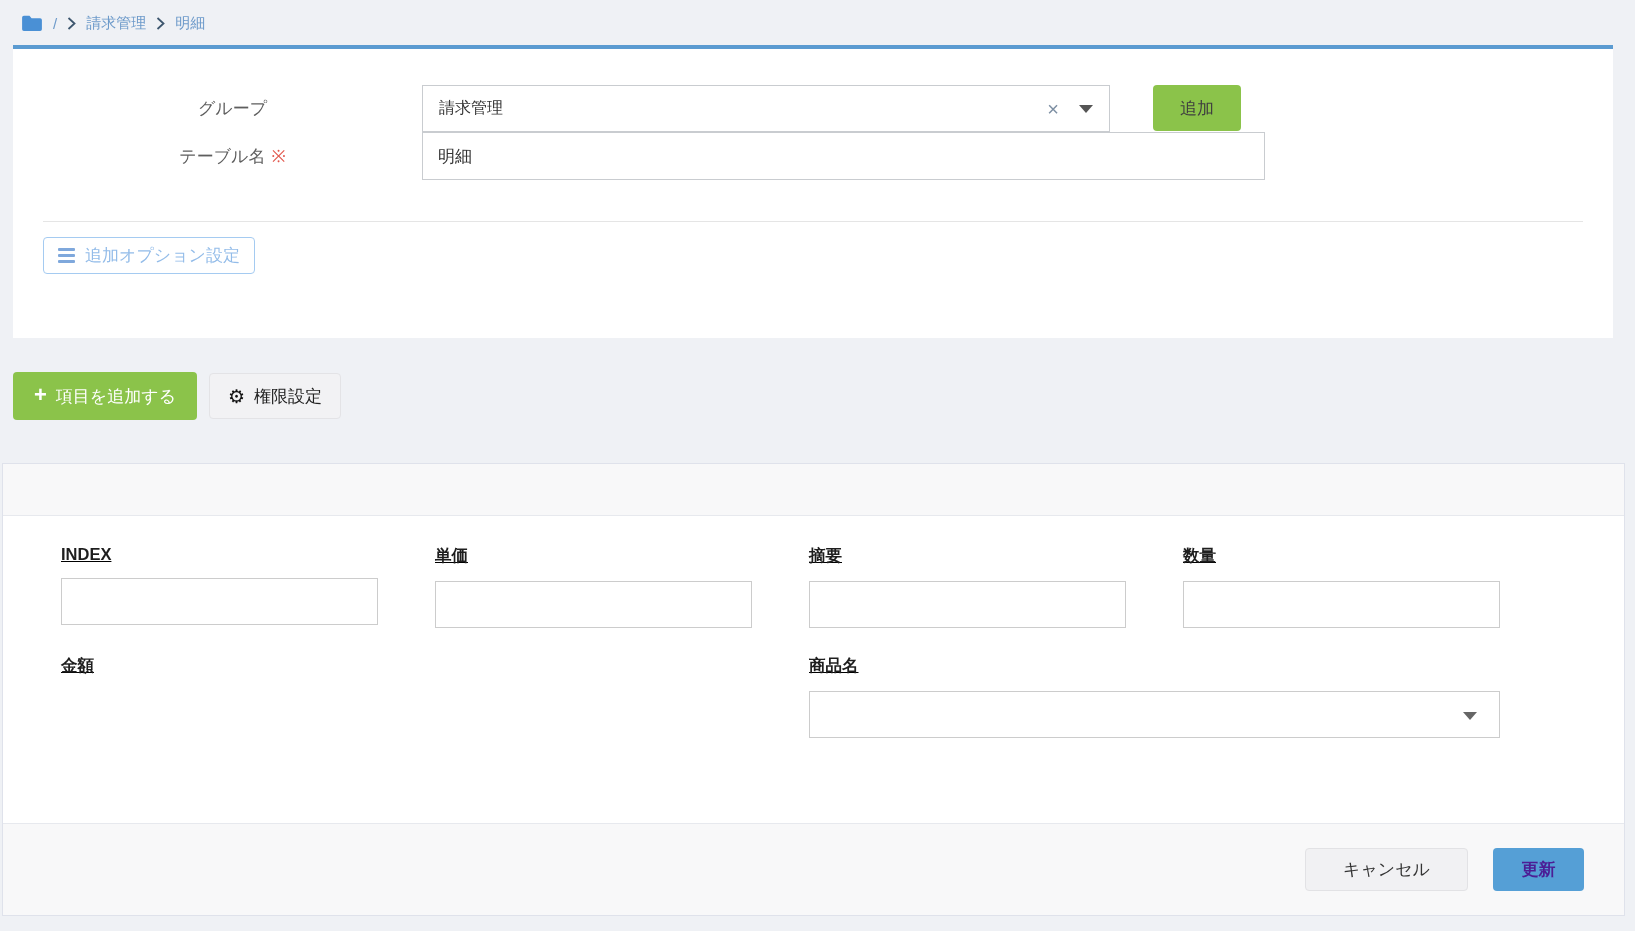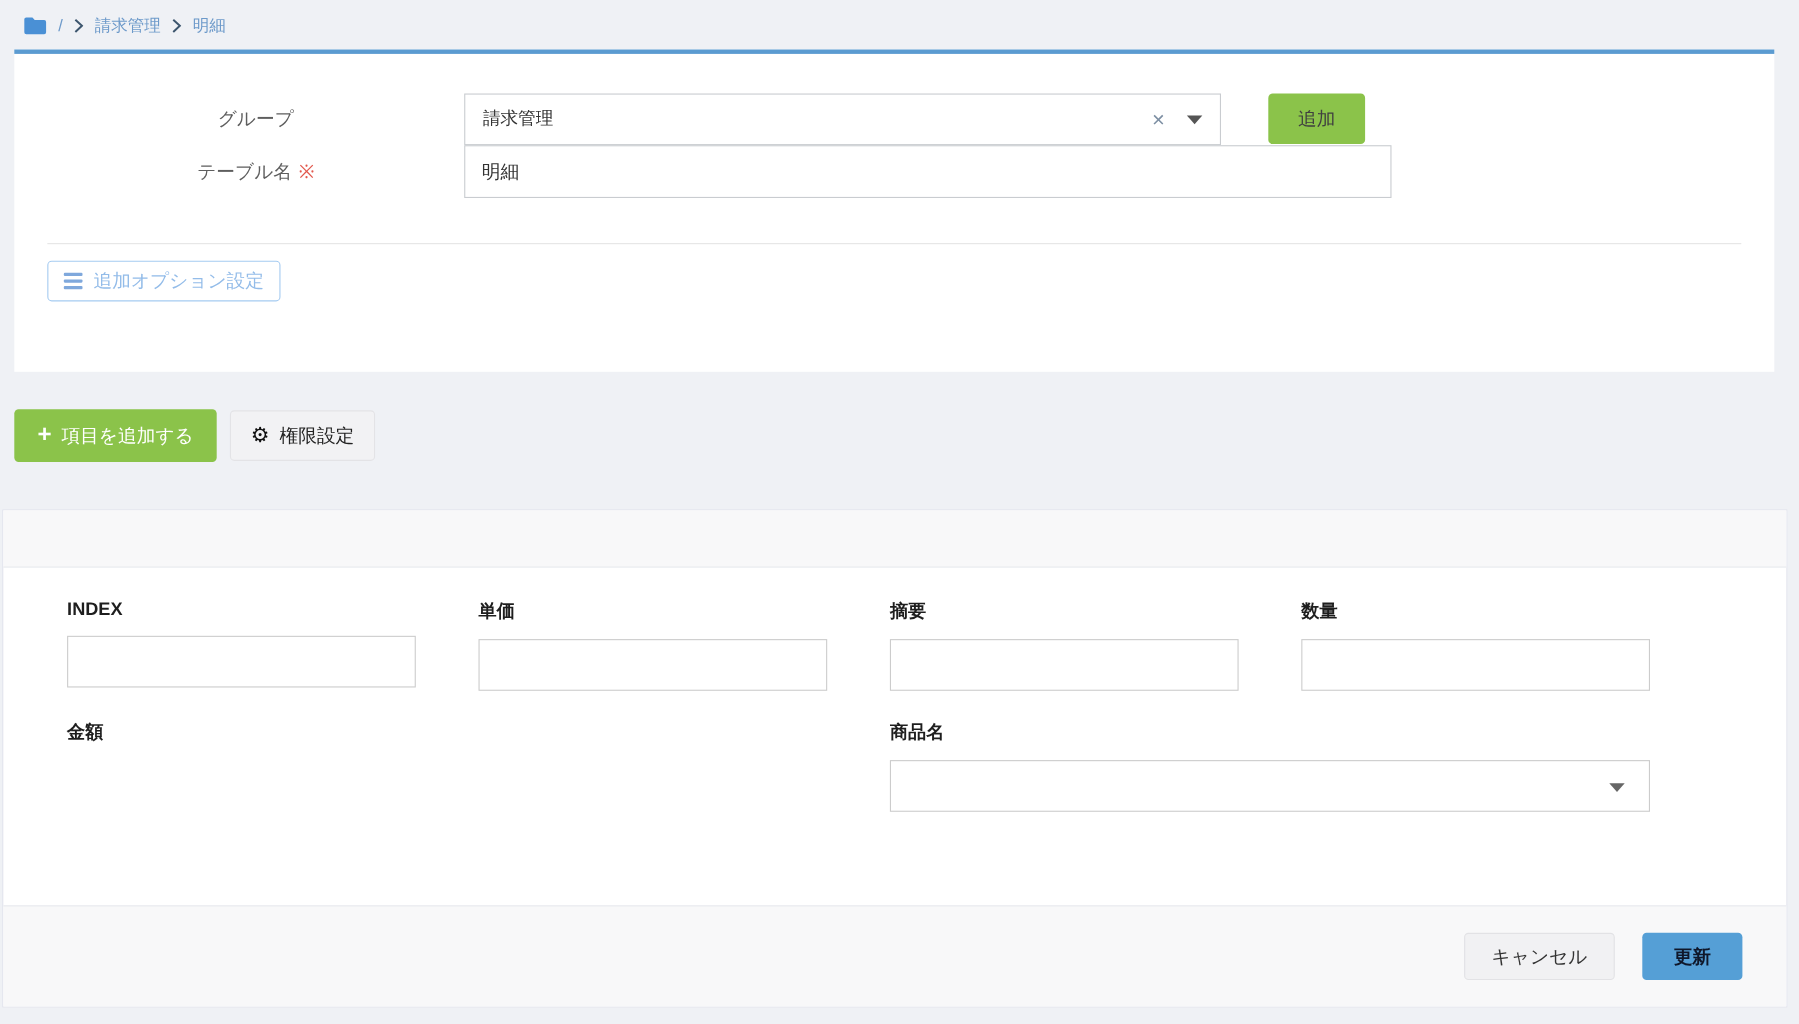--- a/index.html
+++ b/index.html
@@ -101,21 +101,21 @@
     display: flex; flex-direction: column;
   }
   .panel-header { height: 52px; background: #f8f8f9; border-bottom: 1px solid #e7e9ee; flex: none; }
   .panel-body { flex: 1; padding: 29px 58px 0; }
   .fields-grid {
     display: grid;
     grid-template-columns: repeat(4, 317px);
     column-gap: 57px;
   }
   .fields-grid.second-row { margin-top: 27px; }
-  .fcell { display: flex; flex-direction: column; }
+  .fcell { display: flex; flex-direction: column; text-decoration: underline; }
   .fcell .flabel { font-size: 16.5px; font-weight: 600; color: #1e1e1e; margin-bottom: 14px; }
   .fcell .finput {
     height: 47px; width: 100%;
     border: 1px solid #ccc; background: #fff;
     font-size: 16px; color: #333; padding: 0 12px; font-family: inherit;
   }
   .fcell.span2 { grid-column: 3 / span 2; }
   .fcell.col1 { grid-column: 1; }
   .dropdown {
     position: relative; height: 47px; width: 100%;
@@ -125,27 +125,27 @@
   .dropdown .dd-value { flex: 1; font-size: 16px; color: #333; }
   .dropdown .caret-down { position: absolute; right: 22px; top: 20px; border-top-color: #666; }
 
   .panel-footer {
     flex: none; height: 92px;
     background: #f8f8f9; border-top: 1px solid #e7e9ee;
     display: flex; align-items: center; justify-content: flex-end;
     gap: 25px; padding-right: 40px;
   }
   .cancel-btn {
-    width: 137px; height: 43px;
+    width: 163px; height: 43px;
     background: #f1f1f3; border: 1px solid #e2e2e5; border-radius: 4px;
     color: #333; font-size: 17px; cursor: pointer; font-family: inherit;
   }
   .update-btn {
     width: 91px; height: 43px;
-    background: #559fd6; color: #0f172a; font-size: 17px; font-weight: bold;
+    background: #559fd6; color: #4c1d95; font-size: 17px; font-weight: bold;
   }
 </style>
 </head>
 <body>
 
 <div class="breadcrumb">
   <span style="display:inline-flex;">
     <svg width="22" height="18" viewBox="0 0 24 20">
         <path d="M1 4a2 2 0 0 1 2-2h6.2l2.3 2.6H21a2 2 0 0 1 2 2V17a2 2 0 0 1-2 2H3a2 2 0 0 1-2-2z" fill="#4a90d5"></path>
       </svg>

